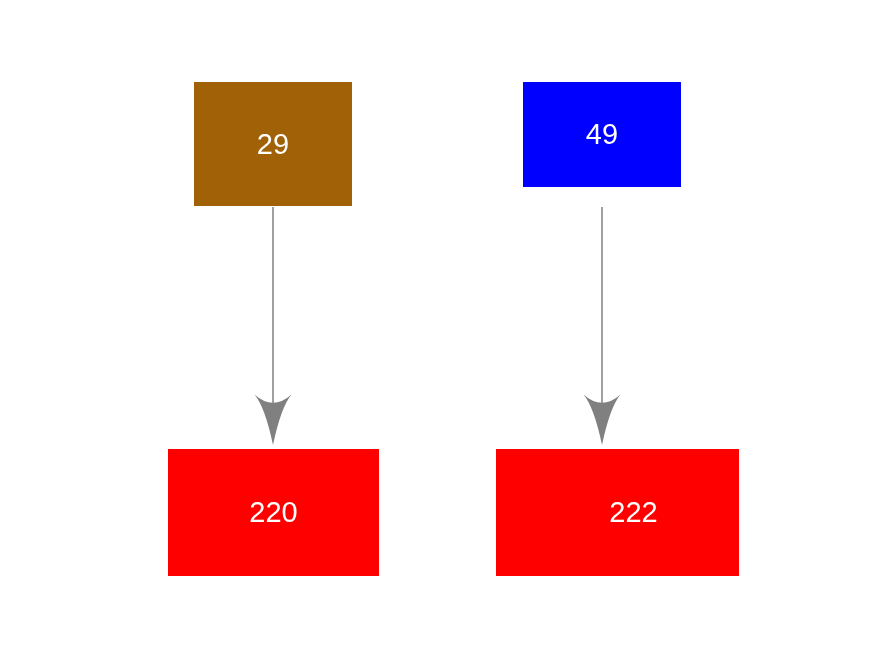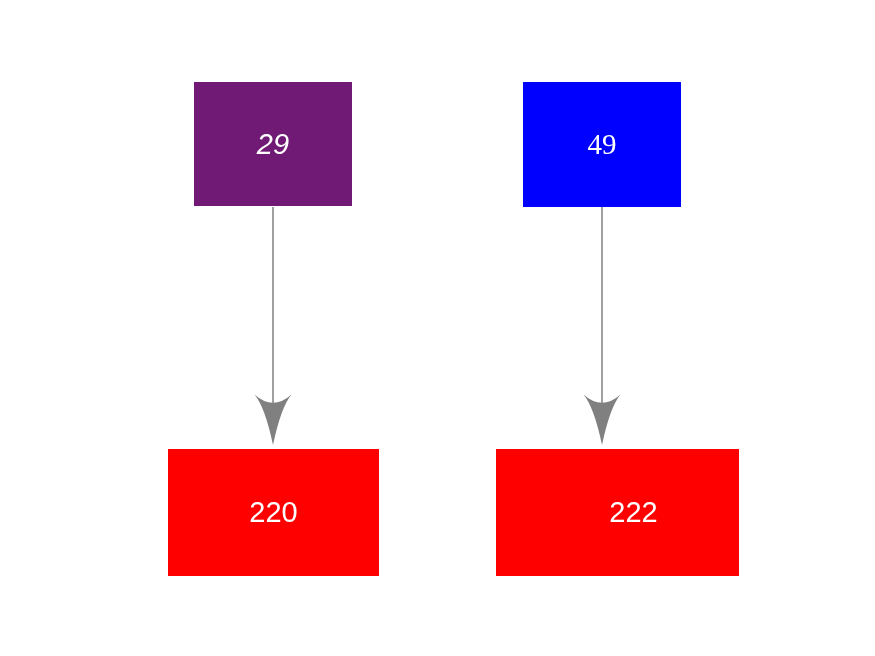--- a/index.html
+++ b/index.html
@@ -21,38 +21,38 @@
     align-items: center;
     justify-content: center;
   }
   .node .node-label {
     color: #ffffff;
     font-size: 29px;
     line-height: 1;
     font-weight: 400;
   }
   .node-29  { left: 194px; top: 82px;  width: 158px; height: 124px; background: #0000ff; }
-  .node-49  { left: 523px; top: 82px;  width: 158px; height: 125px; background: #0000ff; font-family: Liberation Serif, serif; }
+  .node-49  { left: 523px; top: 82px;  width: 158px; height: 105px; background: #0000ff; }
   .node-220 { left: 168px; top: 449px; width: 211px; height: 127px; background: #ff0000; }
   .node-222 { left: 496px; top: 449px; width: 211px; height: 127px; background: #ff0000; padding-left: 32px; }
   svg.edges-layer {
     position: absolute;
     left: 0;
     top: 0;
     pointer-events: none;
   }
   svg.edges-layer line { stroke: #808080; stroke-width: 1.5; }
   svg.edges-layer path { fill: #808080; stroke: none; }
 </style>
 </head>
 <body>
 
 <div class="canvas">
 
-  <div class="node node-29" style="background: #701a75; font-style: italic;">
+  <div class="node node-29" style="background: #a16207;">
     <span class="node-label">29</span>
   </div>
 
   <div class="node node-49" style="background: rgb(0, 0, 255);">
     <span class="node-label">49</span>
   </div>
 
   <div class="node node-220" style="background: rgb(255, 0, 0);">
     <span class="node-label">220</span>
   </div>

